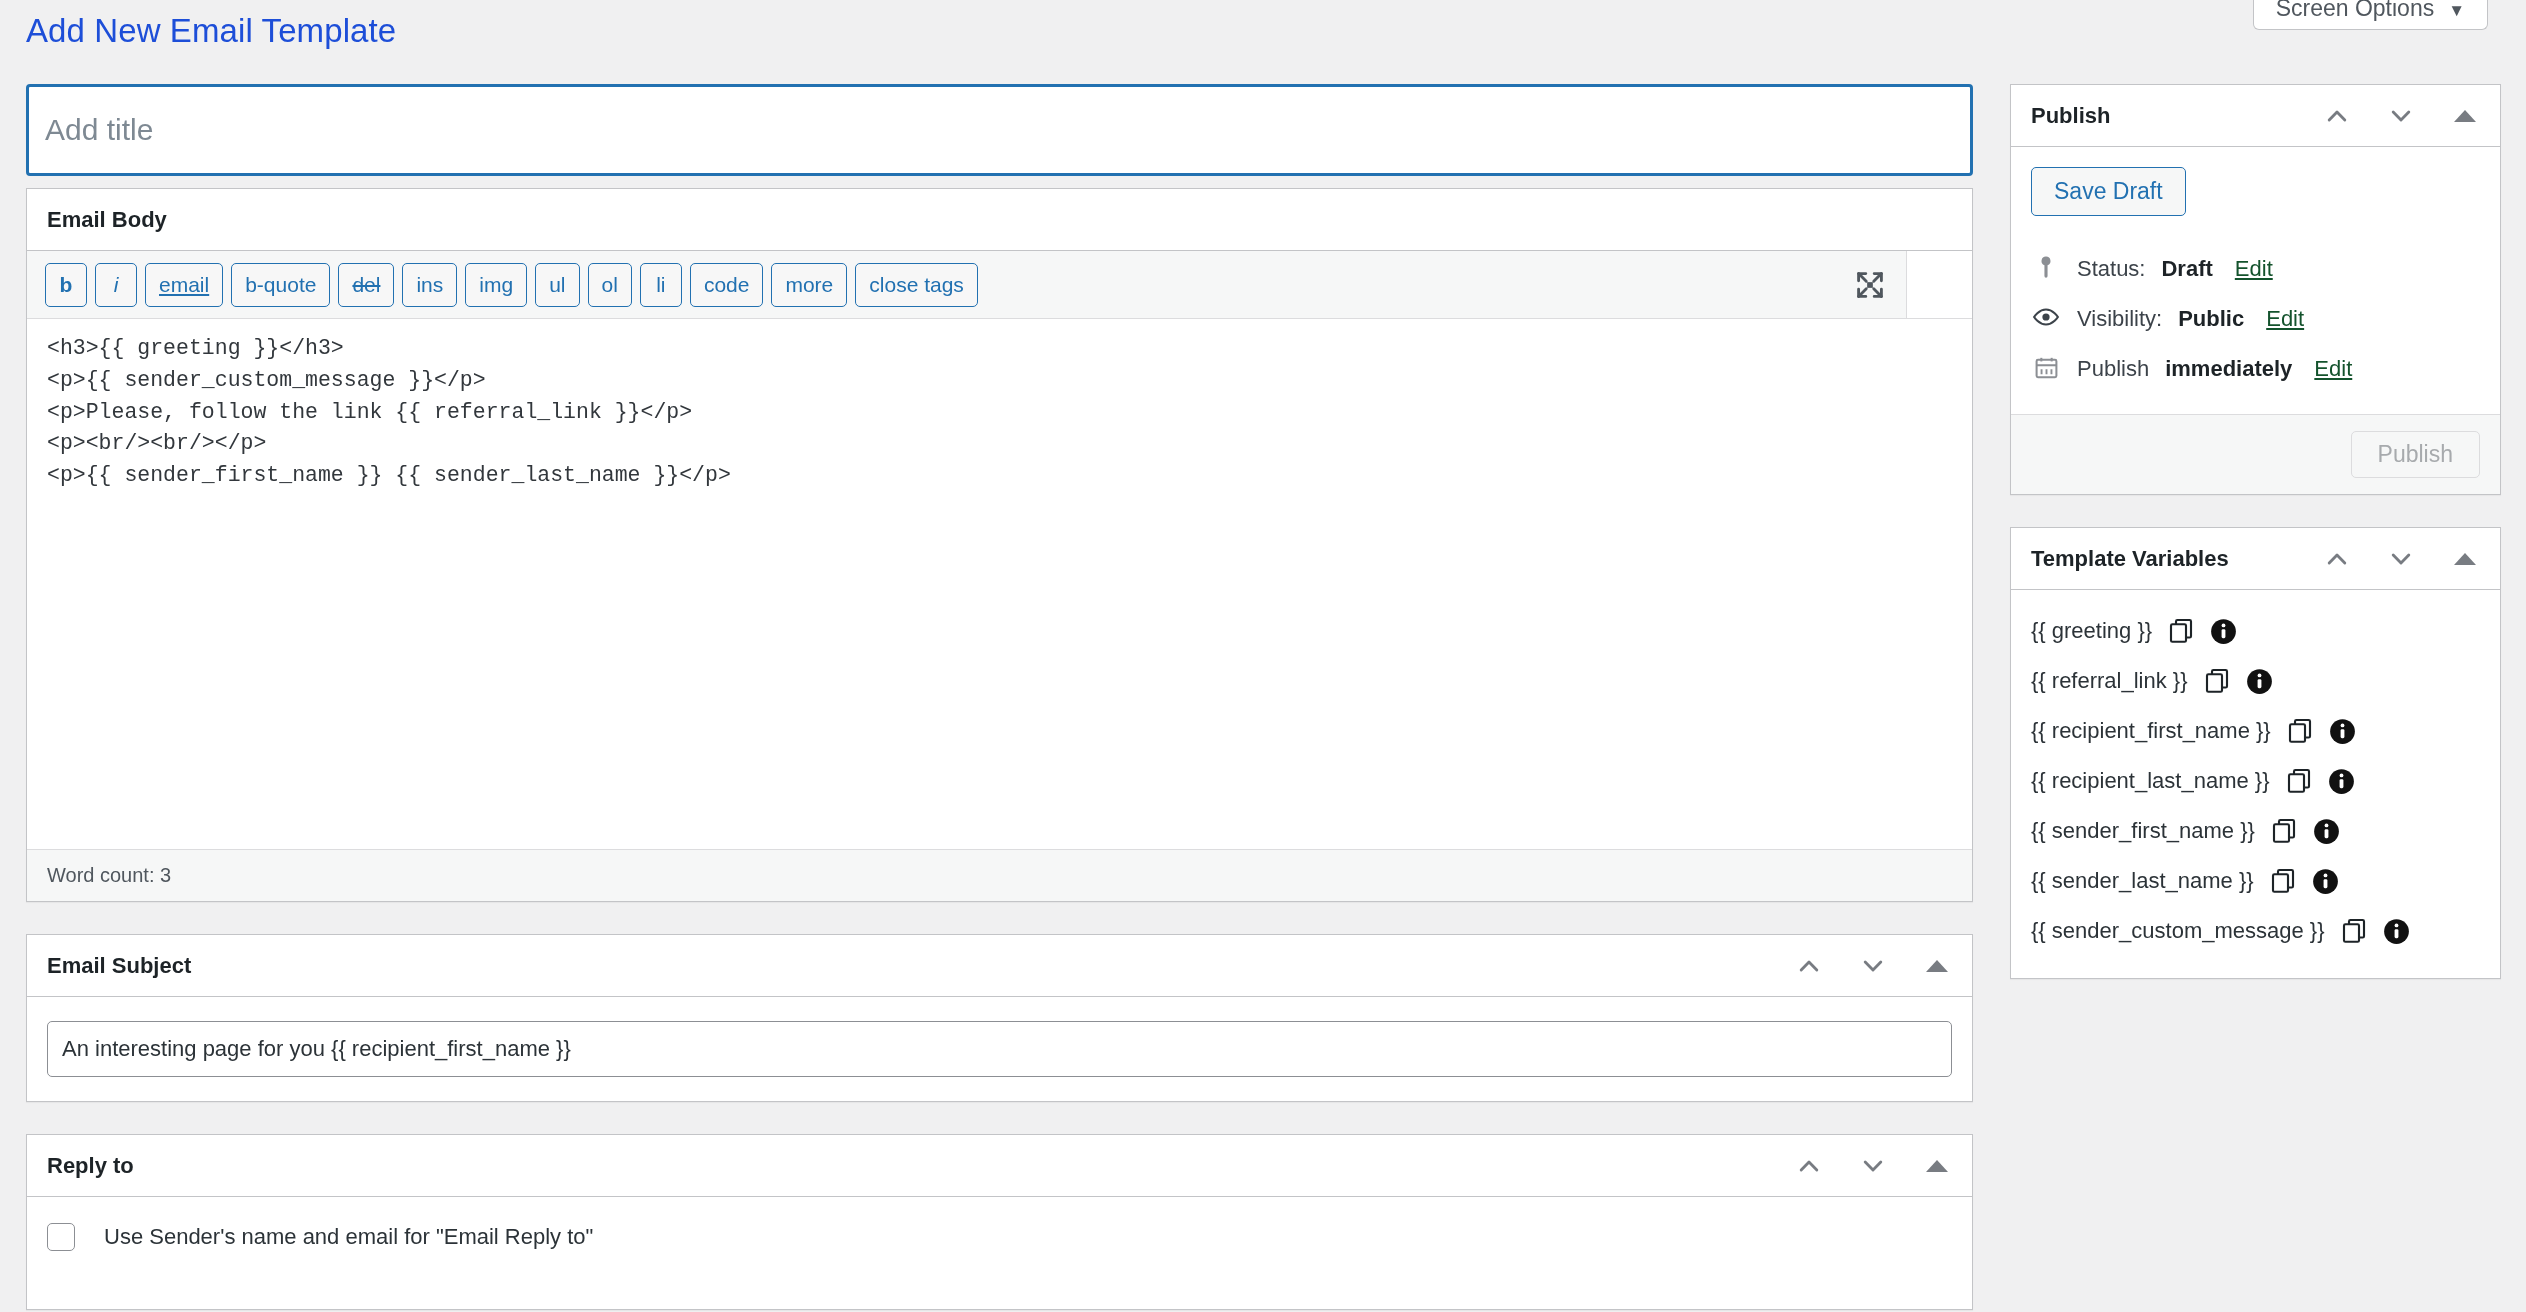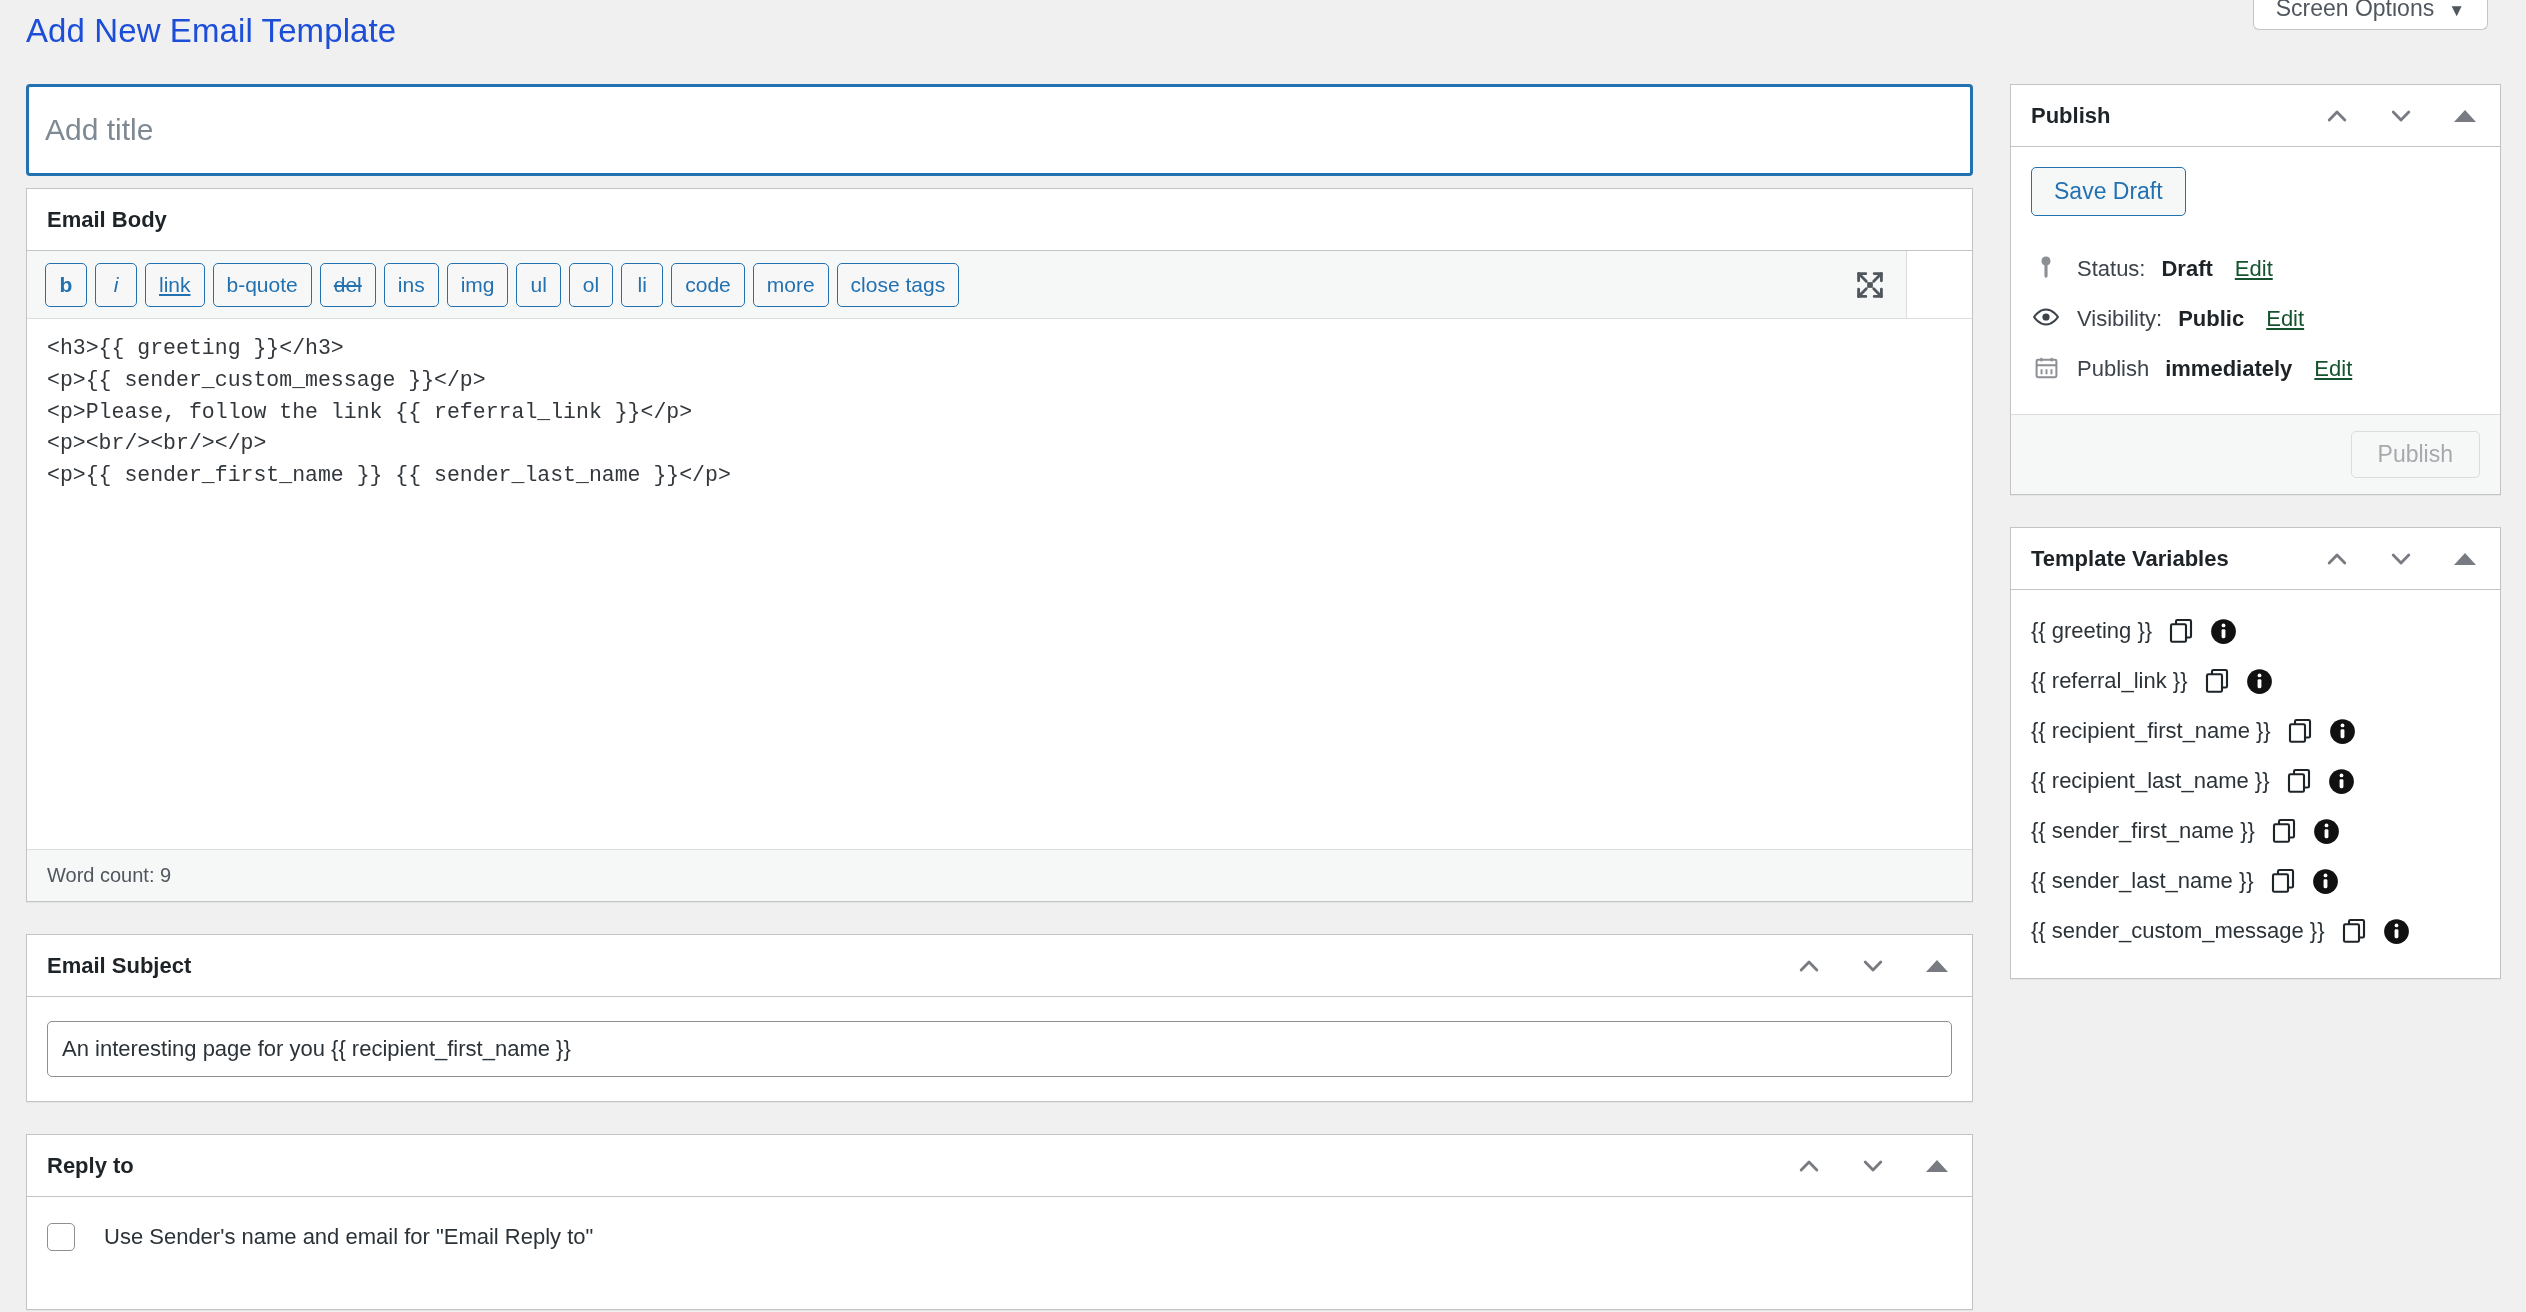--- a/index.html
+++ b/index.html
@@ -290,21 +290,21 @@
 
   <div class="postbox">
     <div class="postbox-header">
       <h2 class="postbox-title">Email Body</h2>
     </div>
 
     <div class="editor-toolbar">
       <div class="qt-buttons">
         <button class="qt-btn bold-b">b</button>
         <button class="qt-btn italic">i</button>
-        <button class="qt-btn underline">link</button>
+        <button class="qt-btn underline">email</button>
         <button class="qt-btn">b-quote</button>
         <button class="qt-btn strike">del</button>
         <button class="qt-btn">ins</button>
         <button class="qt-btn">img</button>
         <button class="qt-btn">ul</button>
         <button class="qt-btn">ol</button>
         <button class="qt-btn">li</button>
         <button class="qt-btn">code</button>
         <button class="qt-btn">more</button>
         <button class="qt-btn">close tags</button>
@@ -325,21 +325,21 @@
       <div class="toolbar-gap"></div>
     </div>
 
     <div class="editor-area">&lt;h3&gt;{{ greeting }}&lt;/h3&gt;
 &lt;p&gt;{{ sender_custom_message }}&lt;/p&gt;
 &lt;p&gt;Please, follow the link {{ referral_link }}&lt;/p&gt;
 &lt;p&gt;&lt;br/&gt;&lt;br/&gt;&lt;/p&gt;
 &lt;p&gt;{{ sender_first_name }} {{ sender_last_name }}&lt;/p&gt;</div>
 
     <div class="editor-footer">
-      <span>Word count: 9</span>
+      <span>Word count: 3</span>
     </div>
   </div>
 
   <div class="postbox">
     <div class="postbox-header">
       <h2 class="postbox-title">Email Subject</h2>
       <div class="postbox-controls">
         <span class="ctl">
           <svg class="chev" viewBox="0 0 20 20" fill="none" stroke="#787c82" stroke-width="2.2" stroke-linecap="round" stroke-linejoin="round">
               <path d="M4 13l6-6 6 6"></path>

